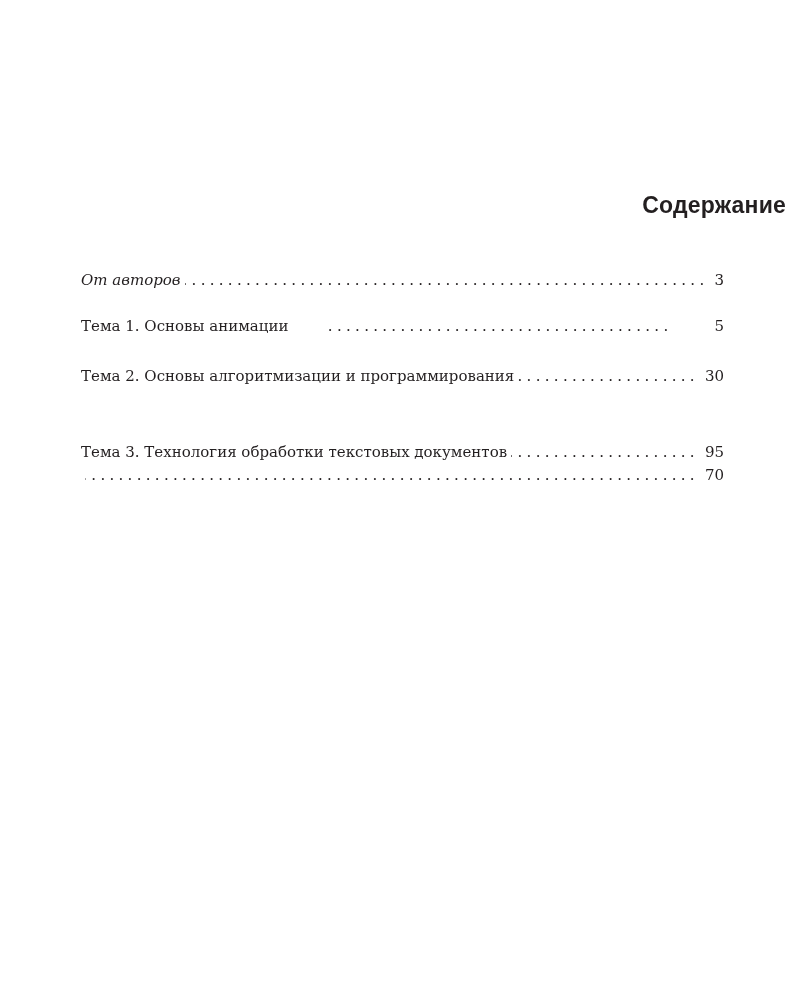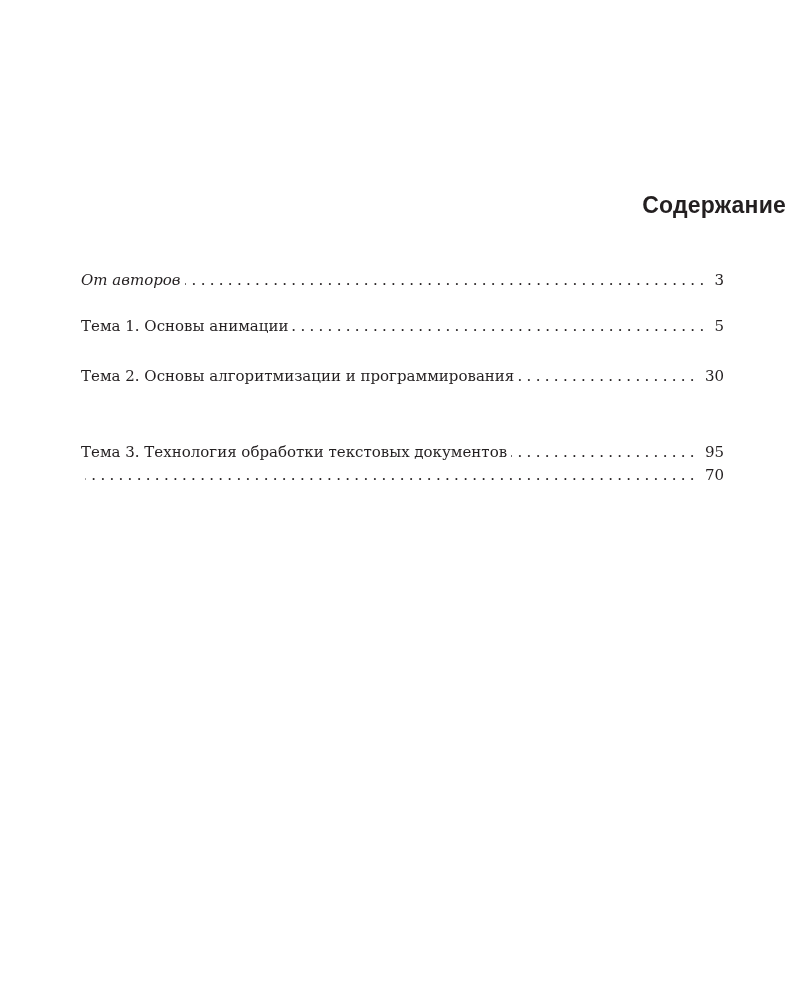--- a/index.html
+++ b/index.html
@@ -28,21 +28,21 @@
 <body>
 
 <div class="title">Содержание</div>
 
 <div class="toc">
   <div class="row" style="top:0px;">
     <span class="label italic">От авторов</span>
     <span class="leader">....................................................................................................</span>
     <span class="page">3</span>
   </div>
-  <div class="row" style="top:46px;">
+  <div class="row" style="top:46px;gap:36px;">
     <span class="label">Тема 1. Основы анимации</span>
     <span class="leader">....................................................................................................</span>
     <span class="page">5</span>
   </div>
   <div class="row" style="top:96px;">
     <span class="label">Тема 2. Основы алгоритмизации и программирования</span>
     <span class="leader">....................................................................................................</span>
     <span class="page">30</span>
   </div>
   <div class="row" style="top:136px;margin-top:36px;">

